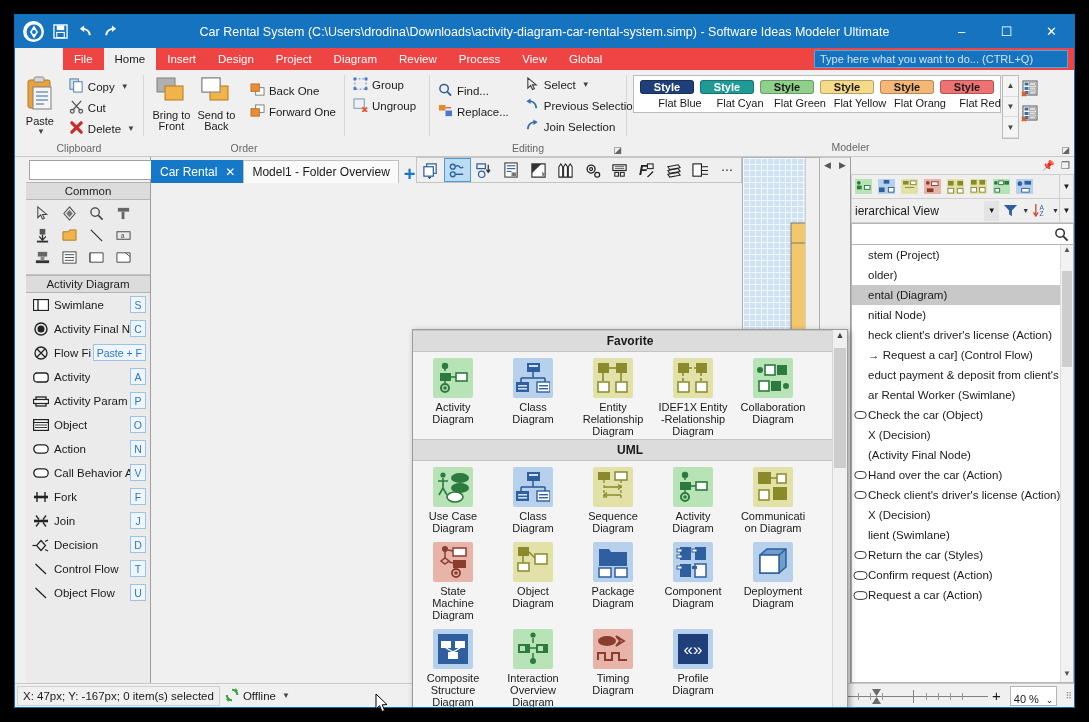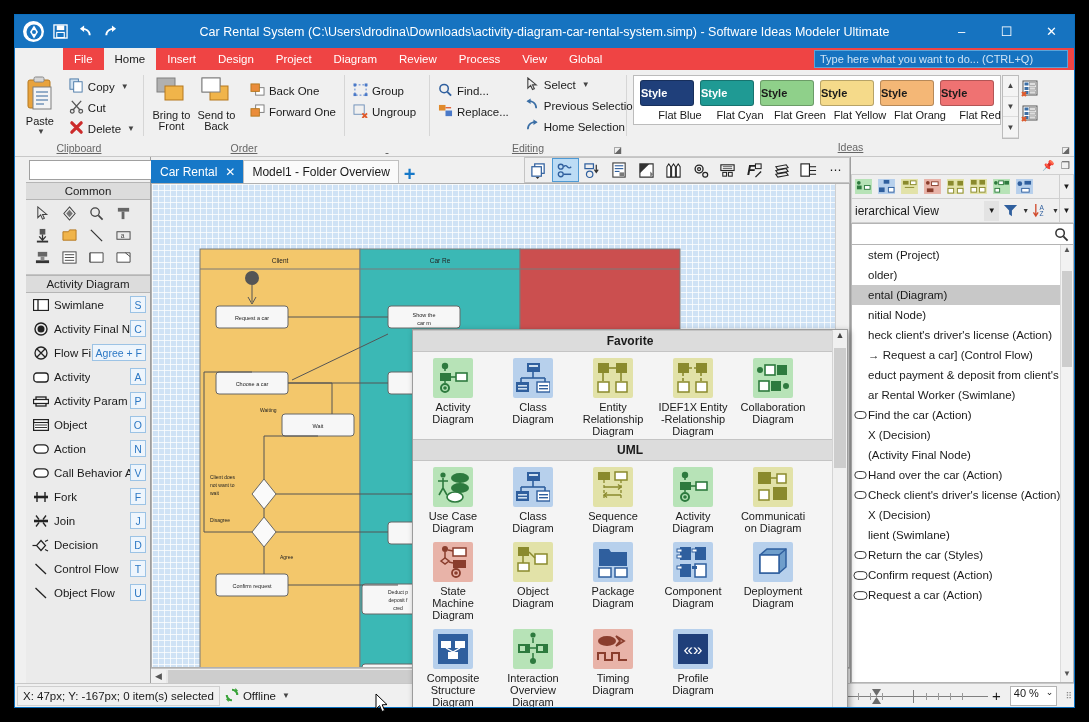--- a/index.html
+++ b/index.html
@@ -59,43 +59,42 @@
   
   .ribbon {
     flex:0 0 87px; background:#f0f0f0; display:flex;
     border-bottom:1px solid #c8c8c8; position:relative;
   }
   .rgroup { display:flex; flex-direction:column; position:relative; }
   .rgroup .rbody { flex:1; display:flex; align-items:flex-start; padding:4px 5px 0 5px; }
   .rgroup .rlabel {
     height:16px; text-align:center; font-size:10.5px; color:#666;
     line-height:16px;
-    text-decoration:underline;
   }
   .rsep { width:1px; background:#d6d6d6; margin:5px 0 20px 0; }
 
   .bigbtn {
     display:flex; flex-direction:column; align-items:center;
     width:50px; padding-top:2px; font-size:11px;
   }
   .bigbtn .lbl { margin-top:2px; text-align:center; line-height:11px; }
   .smbtn {
     display:flex; align-items:center; gap:4px; height:21px;
     font-size:11.5px; padding:0 3px; white-space:nowrap;
   }
   .caret { font-size:8px; color:#444; margin-left:2px; }
   .col { display:flex; flex-direction:column; }
 
   
   .styles-body { display:flex; align-items:flex-start; padding:5px 4px 0 6px; }
   .stylebox { border:1px solid #bcbcbc; background:#fff; display:flex; padding:4px 3px 3px 3px; }
   .styleitem { width:60px; display:flex; flex-direction:column; align-items:center; }
   .swatch {
-    width:54px;height:26px;border-radius:3px;display:flex;align-items:center;
-    font-size:11px;font-weight:bold;border:1px solid rgba(0,0,0,.25);
+    width:54px;height:14px;border-radius:3px;display:flex;align-items:center;
+    justify-content:center;font-size:11px;font-weight:bold;border:1px solid rgba(0,0,0,.25);
   }
   .stylename { font-size:11px; margin-top:3px; color:#1a1a1a; white-space:nowrap;margin-left:26px; }
   .scrollcol { display:flex; flex-direction:column; width:17px; margin-left:1px;
     border:1px solid #bcbcbc; background:#f4f4f4; height:64px; }
   .scrollcol div { flex:1; display:flex; align-items:center; justify-content:center;
     font-size:8px; color:#444; border-bottom:1px solid #dcdcdc; }
   .dialog-launcher { position:absolute; right:4px; bottom:1px; font-size:9px; color:#666; }
 
   .ribbon-right { display:flex; flex-direction:column; justify-content:flex-start;
     padding:5px 4px 0 2px; gap:4px; }
@@ -119,21 +118,21 @@
   .tb-list { flex:1; background:#ebebeb; overflow:hidden; }
   .tb-item { display:flex; align-items:center; height:24px; padding-left:6px;
     font-size:11.5px; position:relative; }
   .tb-item .gi { width:18px; display:flex; align-items:center; justify-content:center; flex:0 0 18px; }
   .tb-item .tx { margin-left:4px; white-space:nowrap; overflow:hidden; }
   .kbd { position:absolute; right:4px; top:3px; min-width:16px; height:17px;
     border:1px solid #9cc3e5; color:#2d78c4; font-size:10.5px; background:#eef5fc;
     display:flex; align-items:center; justify-content:center; padding:0 3px; }
 
   
-  .canvasarea { flex:1; display:flex; flex-direction:column; min-width:0; position:relative; }
+  .canvasarea { flex:1; display:flex; flex-direction:row; min-width:0; position:relative; }
   .tabstrip { height:26px; background:#f0f0f0; display:flex; align-items:flex-end; position:relative; }
   .dtab { height:23px; display:flex; align-items:center; padding:0 8px; font-size:12px;
     border:1px solid #bfbfbf; border-bottom:none; margin-right:-1px; background:#fafafa; }
   .dtab.active { background:#1678c8; color:#fff; border-color:#1678c8; }
   .dtab .x { margin-left:8px; font-size:12px; }
   .addtab { color:#1678c8; font-size:20px; font-weight:bold; line-height:18px; margin-left:6px; }
   .canvas-toolbar { margin-left:auto; display:flex; align-items:center; height:26px;
     background:#efefef; border:1px solid #c4c4c4; }
   .ct-btn { width:27px; height:24px; display:flex; align-items:center; justify-content:center; }
   .ct-btn.sel { background:#bcdcf5; border:1px solid #4f9ad4; }
@@ -192,21 +191,21 @@
     border-top:1px solid #c8c8c8; font-size:11.5px; padding:0 2px; }
   .sb-cell { border:1px solid #cfcfcf; height:20px; display:flex; align-items:center;
     padding:0 5px; }
   .sb-link { color:#1a4fa0; text-decoration:underline; }
   .zs-track { width:150px; height:14px; position:relative; }
   .zs-line { position:absolute; left:0; right:0; top:7px; height:1px; background:#808080; }
   .zs-tick { position:absolute; top:4px; width:1px; height:7px; background:#9a9a9a; }
   .zs-mid { position:absolute; top:1px; width:1px; height:13px; background:#808080; }
   .zs-thumb { position:absolute; top:0; width:9px; height:15px; }
   .zoombox { border:1px solid #b4b4b4; background:#fff; height:20px; display:flex;
-    align-items:flex-start; padding:0 3px; margin-left:5px; font-size:11px; }
+    align-items:flex-end; padding:0 3px; margin-left:5px; font-size:11px; }
 
   
   .dlg {
     position:absolute; left:397px; top:172px; width:436px; height:459px;
     background:#f0f0f0; border:1px solid #9c9c9c; box-shadow:2px 2px 6px rgba(0,0,0,.35);
     display:flex; flex-direction:column; z-index:40;
   }
   .dlg-scroll { flex:1; position:relative; overflow:hidden; background:#f4f4f4;
     border-bottom:1px solid #c8c8c8; }
   .dlg-sb { position:absolute; right:0; top:0; bottom:0; width:15px; background:#f0f0f0;
@@ -379,21 +378,21 @@
           </div>
         </div>
       </div>
       <div class="rlabel">Order</div>
     </div>
 
     <div class="rsep"></div>
 
     <div class="rgroup" style="width:84px">
       <div class="rbody">
-        <div class="col" style="margin-top:6px">
+        <div class="col" style="">
           <div class="smbtn">
             <span>
               <svg width="15" height="14" viewBox="0 0 16 15">
                   <rect x="2" y="2" width="12" height="11" fill="none" stroke="#4a79c8" stroke-dasharray="2 2"></rect>
                   <rect x="0.5" y="0.5" width="3" height="3" fill="#4a79c8"></rect>
                   <rect x="12.5" y="0.5" width="3" height="3" fill="#4a79c8"></rect>
                   <rect x="0.5" y="11" width="3" height="3" fill="#4a79c8"></rect>
                   <rect x="12.5" y="11" width="3" height="3" fill="#4a79c8"></rect>
                 </svg>
             </span>
@@ -457,21 +456,21 @@
             </span>
             <span>Previous Selection</span>
           </div>
           <div class="smbtn">
             <span>
               <svg width="15" height="14" viewBox="0 0 16 15">
                   <path d="M3 11 C3 5 8 3 12 3" stroke="#3a6ea5" stroke-width="1.8" fill="none"></path>
                   <path d="M9 0.5 L13.5 3.5 L9 6.5 Z" fill="#3a6ea5"></path>
                 </svg>
             </span>
-            <span>Home Selection</span>
+            <span>Join Selection</span>
           </div>
         </div>
       </div>
       <div class="rlabel">Editing</div>
       <div class="dialog-launcher">◪</div>
     </div>
 
     <div class="rsep"></div>
 
     <div class="rgroup" style="flex:1">
@@ -539,21 +538,21 @@
                 <rect x="3.5" y="7" width="4" height="3" fill="#3a6ea5"></rect>
                 <rect x="3.5" y="11" width="4" height="3" fill="#3a6ea5"></rect>
                 <rect x="8.5" y="2.5" width="6" height="3" fill="#ddd" stroke="#888" stroke-width=".6"></rect>
                 <rect x="8.5" y="7" width="6" height="3" fill="#ddd" stroke="#888" stroke-width=".6"></rect>
                 <rect x="8.5" y="11" width="6" height="3" fill="#ddd" stroke="#888" stroke-width=".6"></rect>
                 <path d="M1 12 L5 16 M5 12 L1 16" stroke="#e05a2b" stroke-width="2"></path>
               </svg>
           </span>
         </div>
       </div>
-      <div class="rlabel">Ideas</div>
+      <div class="rlabel">Modeler</div>
       <div class="dialog-launcher">◪</div>
     </div>
   </div>
 
   <div class="main">
 
     <div class="toolbox">
       <div class="tb-search">
         <input type="text" placeholder="" style="">
         <div class="sbtn">
@@ -670,21 +669,21 @@
           <span class="kbd">C</span>
         </div>
         <div class="tb-item">
           <span class="gi">
               <svg width="14" height="14" viewBox="0 0 14 14">
                 <circle cx="7" cy="7" r="6" fill="none" stroke="#222" stroke-width="1.3"></circle>
                 <path d="M3 3 L11 11 M11 3 L3 11" stroke="#222" stroke-width="1.3"></path>
               </svg>
             </span>
           <span class="tx">Flow Fi</span>
-          <span class="kbd">Agree + F</span>
+          <span class="kbd">Paste + F</span>
         </div>
         <div class="tb-item">
           <span class="gi">
               <svg width="16" height="11" viewBox="0 0 16 11">
                 <rect x="0.8" y="1" width="14.4" height="9" rx="3" fill="#fff" stroke="#222" stroke-width="1.3"></rect>
               </svg>
             </span>
           <span class="tx">Activity</span>
           <span class="kbd">A</span>
         </div>
@@ -1111,21 +1110,21 @@
         <div class="tnode">
             <span class="tg"></span>
             <span>ar Rental Worker (Swimlane)</span>
           </div>
         <div class="tnode">
             <span class="tg">
               <svg width="13" height="8" viewBox="0 0 14 9">
                 <rect x="0.6" y="0.6" width="12.8" height="7.8" rx="3.9" fill="#fff" stroke="#222"></rect>
               </svg>
             </span>
-            <span>Find the car (Action)</span>
+            <span>Check the car (Object)</span>
           </div>
         <div class="tnode">
             <span class="tg"></span>
             <span>X (Decision)</span>
           </div>
         <div class="tnode">
             <span class="tg"></span>
             <span>(Activity Final Node)</span>
           </div>
         <div class="tnode">

